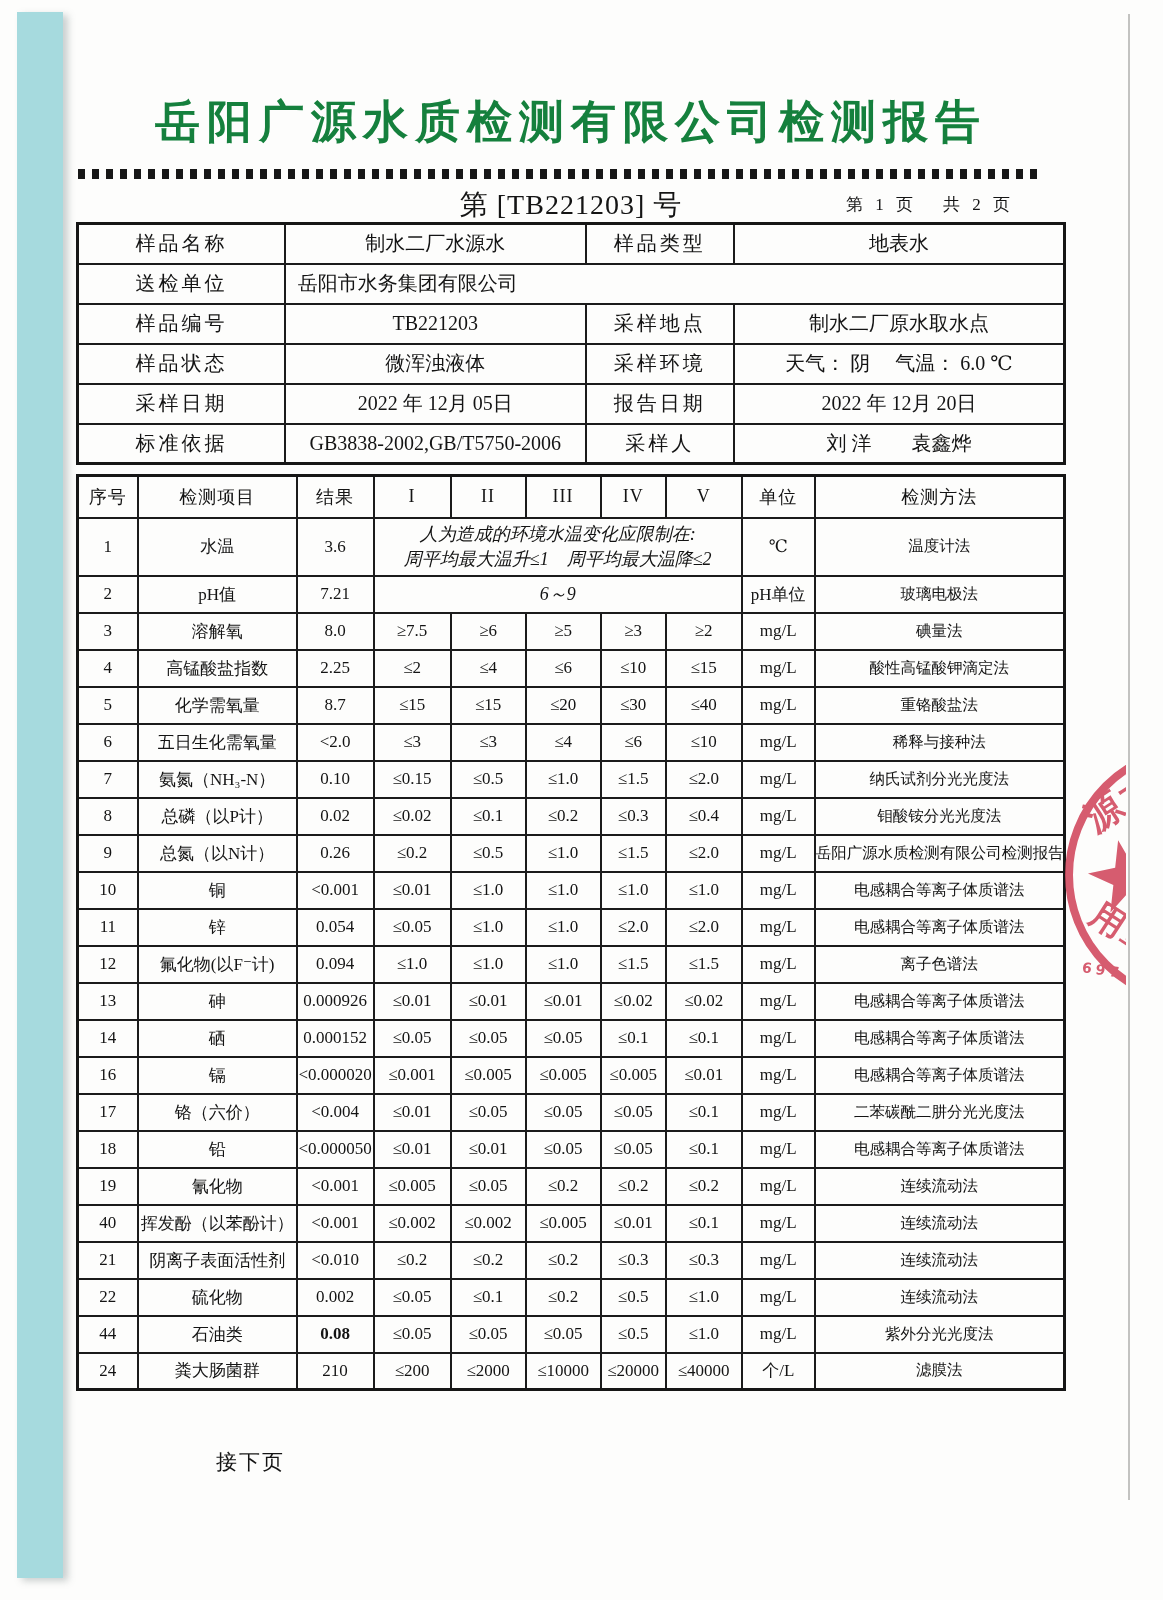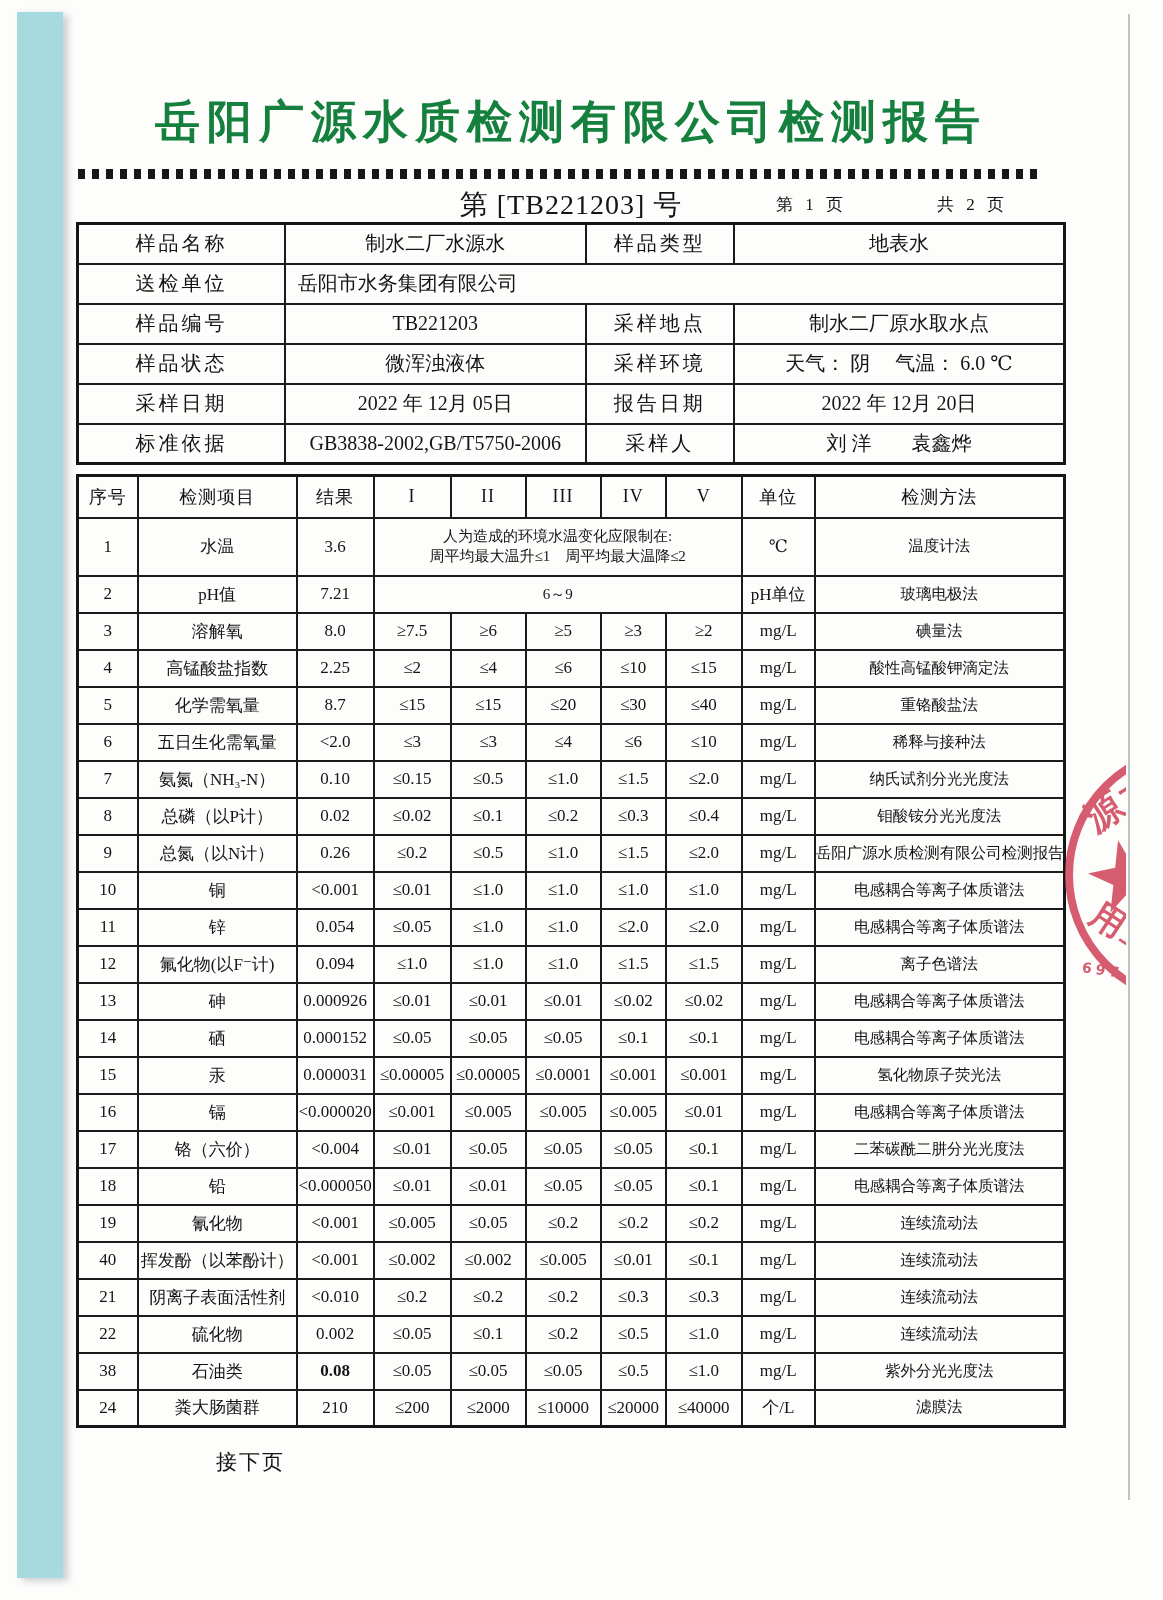--- a/index.html
+++ b/index.html
@@ -32,39 +32,39 @@
   .dotline {
     position:absolute; top:169px; left:2px; width:962px; height:10px;
     background:repeating-linear-gradient(to right,#171717 0 7px,transparent 7px 14px);
   }
   .docline { position:absolute; top:186px; left:0; width:100%; height:36px; }
   .doc-number {
     position:absolute; left:0; width:100%; text-align:center;
     font-size:28px; letter-spacing:1px; white-space:nowrap;
   }
   .page-indicator {
-    position:absolute; right:58px; top:7px; display:flex; gap:90px;
+    position:absolute; right:52px; top:7px; display:flex; gap:26px;
     font-size:17px; letter-spacing:4px; white-space:nowrap;
   }
 
   table { border-collapse:collapse; table-layout:fixed; width:990px; background:transparent; }
   td,th { border:2px solid #1b1b1b; text-align:center; vertical-align:middle;
           overflow:hidden; white-space:nowrap; }
   table.bordered { border:3px solid #161616; }
 
   .info-table { position:absolute; top:222px; left:0; font-size:20px; }
   .info-table td { height:40px; }
   .info-table td.label { letter-spacing:3px; }
 
   .result-table { position:absolute; top:474px; left:0; font-size:17px;padding-left:12px; }
   .result-table th { height:42px; font-weight:normal; font-size:18px; letter-spacing:1px; }
   .result-table td { height:37px; }
   .result-table tr.tall td { height:58px; }
   .result-table td.method { font-size:15.5px; }
-  .result-table td.limit-span { font-size:15px; }
+  .result-table td.limit-span { font-size:18px;font-style:italic; }
   .result-table td.limit-span .l2 { margin-top:1px; }
   .result-table td.bold { font-weight:bold; }
 
   .footer-note {
     position:absolute; top:1448px; left:140px;
     font-size:21px; letter-spacing:2px;
   }
 
   .stamp {
     position:absolute; left:1042px; top:740px; width:84px; height:280px;
@@ -351,32 +351,20 @@
           <td>0.000152</td>
           <td>≤0.05</td>
           <td>≤0.05</td>
           <td>≤0.05</td>
           <td>≤0.1</td>
           <td>≤0.1</td>
           <td>mg/L</td>
           <td class="method">电感耦合等离子体质谱法</td>
         </tr>
         <tr>
-          <td>15</td>
-          <td>汞</td>
-          <td>0.000031</td>
-          <td>≤0.00005</td>
-          <td>≤0.00005</td>
-          <td>≤0.0001</td>
-          <td>≤0.001</td>
-          <td>≤0.001</td>
-          <td>mg/L</td>
-          <td class="method">氢化物原子荧光法</td>
-        </tr>
-        <tr>
           <td>16</td>
           <td>镉</td>
           <td>&lt;0.000020</td>
           <td>≤0.001</td>
           <td>≤0.005</td>
           <td>≤0.005</td>
           <td>≤0.005</td>
           <td>≤0.01</td>
           <td>mg/L</td>
           <td class="method">电感耦合等离子体质谱法</td>
@@ -447,21 +435,21 @@
           <td>0.002</td>
           <td>≤0.05</td>
           <td>≤0.1</td>
           <td>≤0.2</td>
           <td>≤0.5</td>
           <td>≤1.0</td>
           <td>mg/L</td>
           <td class="method">连续流动法</td>
         </tr>
         <tr>
-          <td>38</td>
+          <td>44</td>
           <td>石油类</td>
           <td class="bold">0.08</td>
           <td>≤0.05</td>
           <td>≤0.05</td>
           <td>≤0.05</td>
           <td>≤0.5</td>
           <td>≤1.0</td>
           <td>mg/L</td>
           <td class="method">紫外分光光度法</td>
         </tr>

